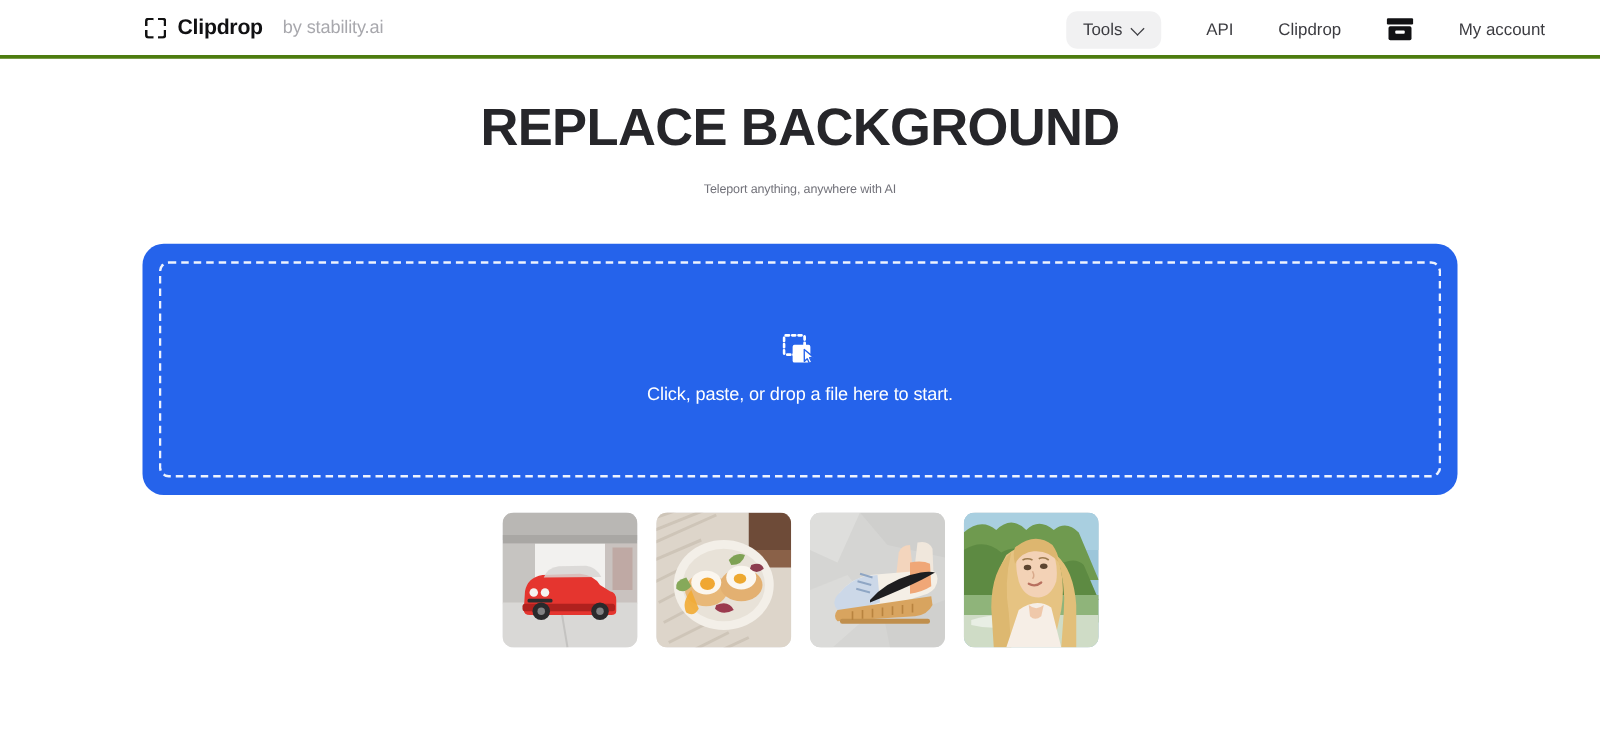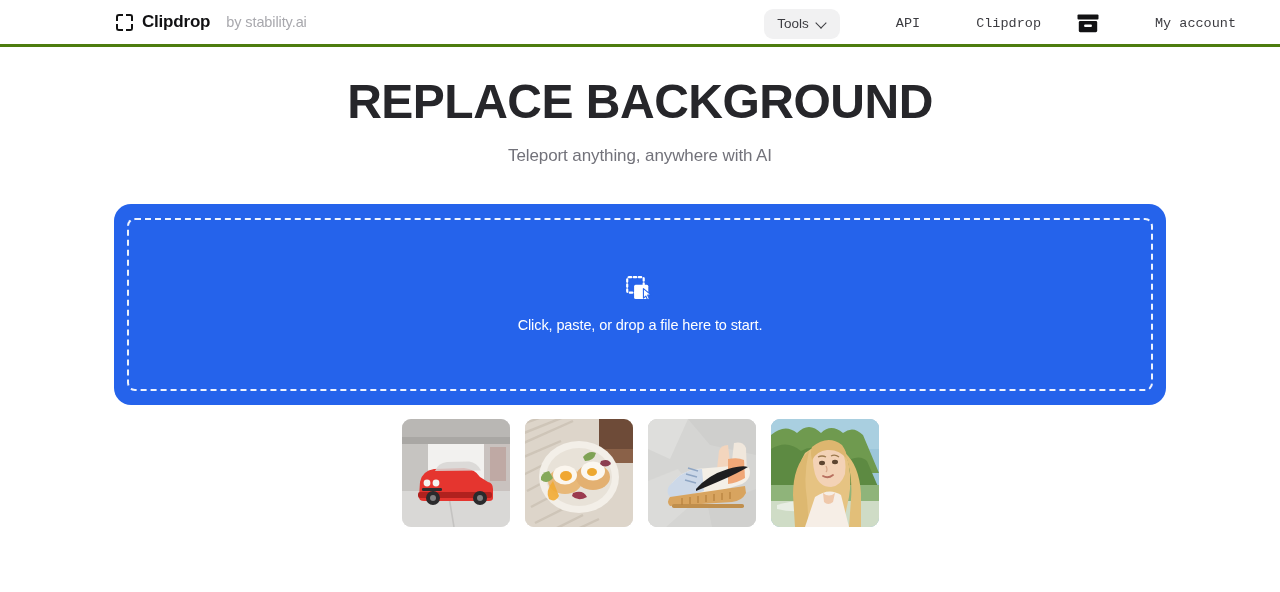--- a/index.html
+++ b/index.html
@@ -92,48 +92,47 @@
     left: 1px; top: 1px;
     width: 7px; height: 7px;
     border-right: 1.7px solid #3c3c41;
     border-bottom: 1.7px solid #3c3c41;
     transform: rotate(45deg);
   }
   .nav-link {
     font-size: 13.5px;
     color: #3c3c41;
     text-decoration: none;
-    margin-left: 56px;
+    margin-left: 36px;
     cursor: pointer;
     white-space: nowrap;
-    font-family: Liberation Mono, monospace;
   }
   .nav-icon-btn {
     margin-left: 36px;
     cursor: pointer;
     display: flex;
     align-items: center;
     background: none;
     border: none;
     padding: 0;
   }
   .archive-icon { display: block; }
 
   
   .hero { text-align: center; }
   .page-title {
-    font-size: 48px;
+    font-size: 42px;
     line-height: 62px;
     font-weight: bold;
     color: #26262a;
     letter-spacing: -0.5px;
     margin-top: 24px;
   }
   .page-subtitle {
-    font-size: 17px;
+    font-size: 10px;
     color: #72727a;
     margin-top: 13px;
     letter-spacing: -0.1px;
   }
 
   
   .dropzone-wrap {
     display: flex;
     justify-content: center;
     margin-top: 38px;

